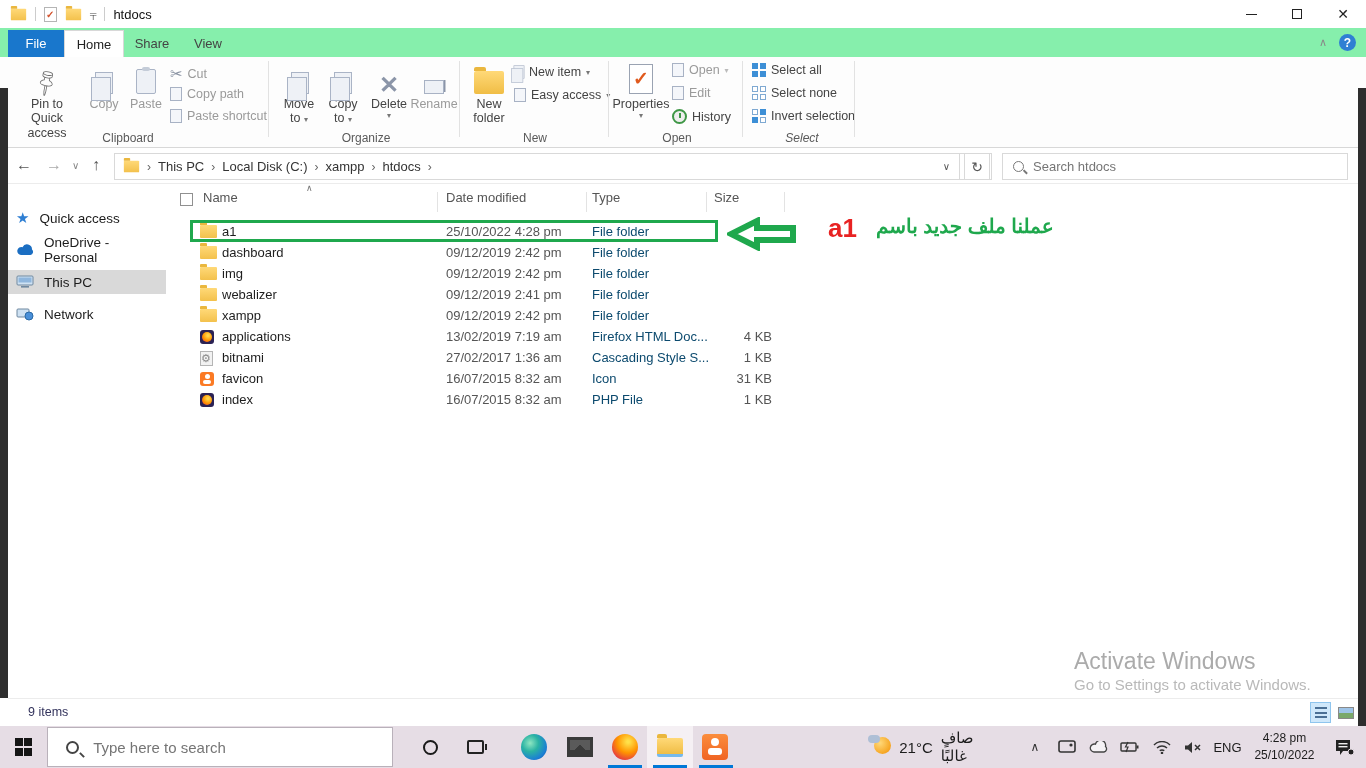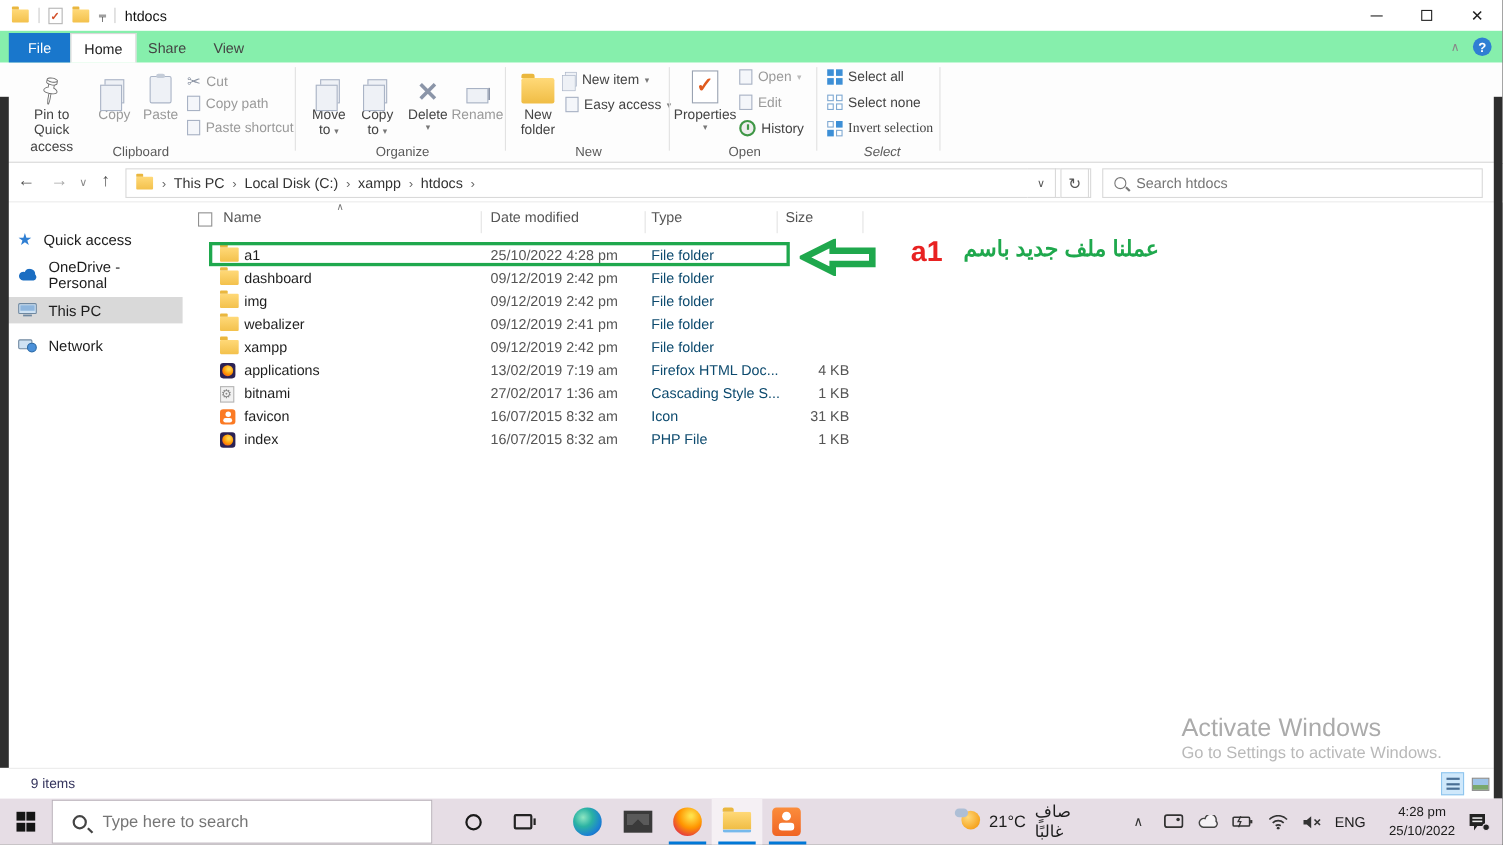--- a/index.html
+++ b/index.html
@@ -325,21 +325,21 @@
     </div>
     <div class="small-btn" style="left:752px;top:29px;">
       <span class="grid4">
           <i class="sq-o"></i>
           <i class="sq-o"></i>
           <i class="sq-o"></i>
           <i class="sq-o"></i>
         </span>
       <span>Select none</span>
     </div>
-    <div class="small-btn" style="left:752px;top:52px;font-family:Liberation Serif, serif;">
+    <div class="small-btn" style="left:752px;top:52px;">
       <span class="grid4">
           <i class="sq-o"></i>
           <i class="sq-f"></i>
           <i class="sq-f"></i>
           <i class="sq-o"></i>
         </span>
       <span>Invert selection</span>
     </div>
     <div class="grp-label" style="left:752px;width:100px;font-style:italic;">Select</div>
     <div class="rib-sep" style="left:854px;"></div>
@@ -581,21 +581,21 @@
     </div>
     <div class="tb-cell" style="width:32px;">
       <svg width="18" height="13" viewBox="0 0 18 13">
           <path d="M1 4.5 h3 L8 1 V12 L4 8.5 H1 Z" fill="#333"></path>
           <path d="M11 4 L16 9 M16 4 L11 9" stroke="#333" stroke-width="1.5"></path>
         </svg>
     </div>
     <div class="tb-cell" style="width:38px;text-align:center;">
         <span class="lang">ENG</span>
       </div>
-    <div class="tb-cell" style="width:78px;justify-content:flex-end;">
+    <div class="tb-cell" style="width:78px;">
       <div class="tb-time">
         <div>4:28 pm</div>
         <div>25/10/2022</div>
       </div>
     </div>
     <div class="tb-cell" style="width:44px;">
       <svg width="19" height="17" viewBox="0 0 19 17">
           <path d="M1 1 h14 v11 h-7 l-3 4 v-4 h-4 Z" fill="#222"></path>
           <rect x="3.5" y="4" width="9" height="1.4" fill="#eee"></rect>
           <rect x="3.5" y="7" width="9" height="1.4" fill="#eee"></rect>

